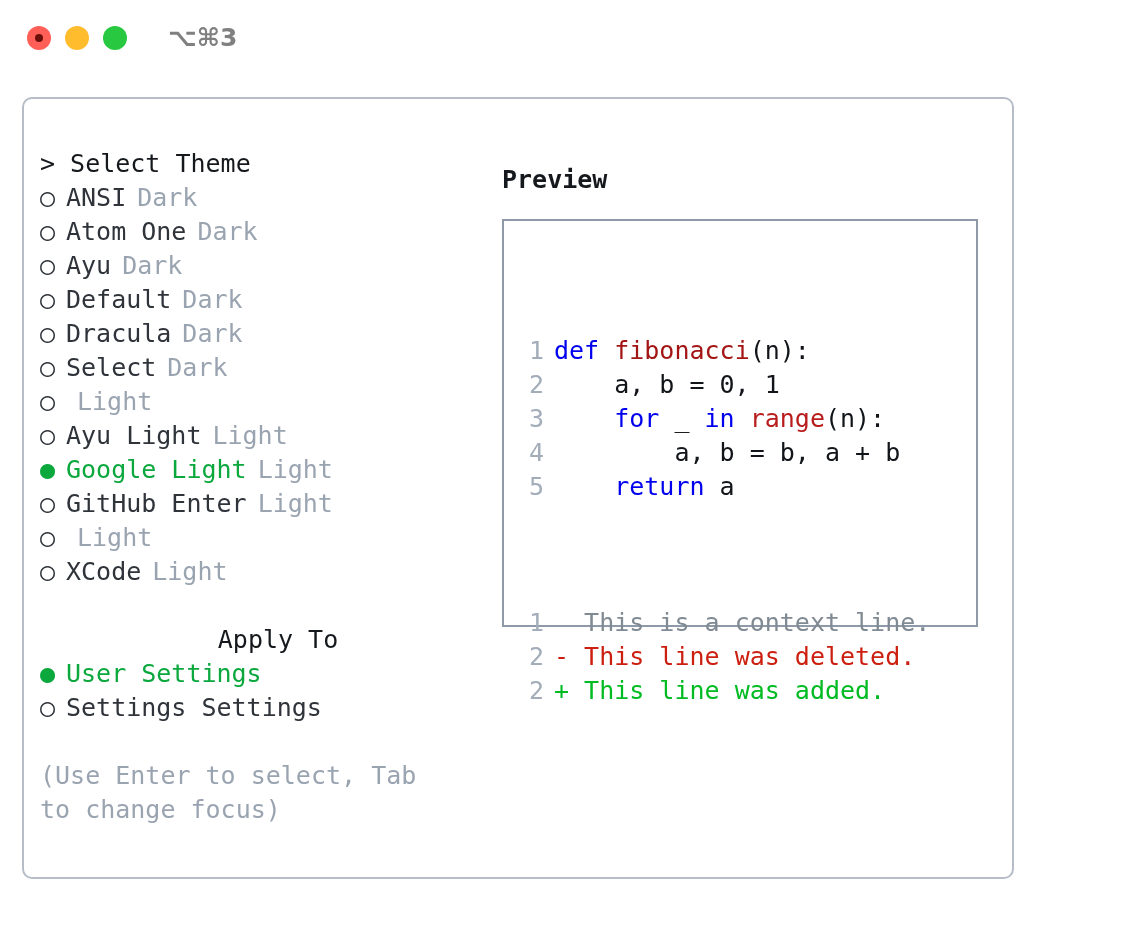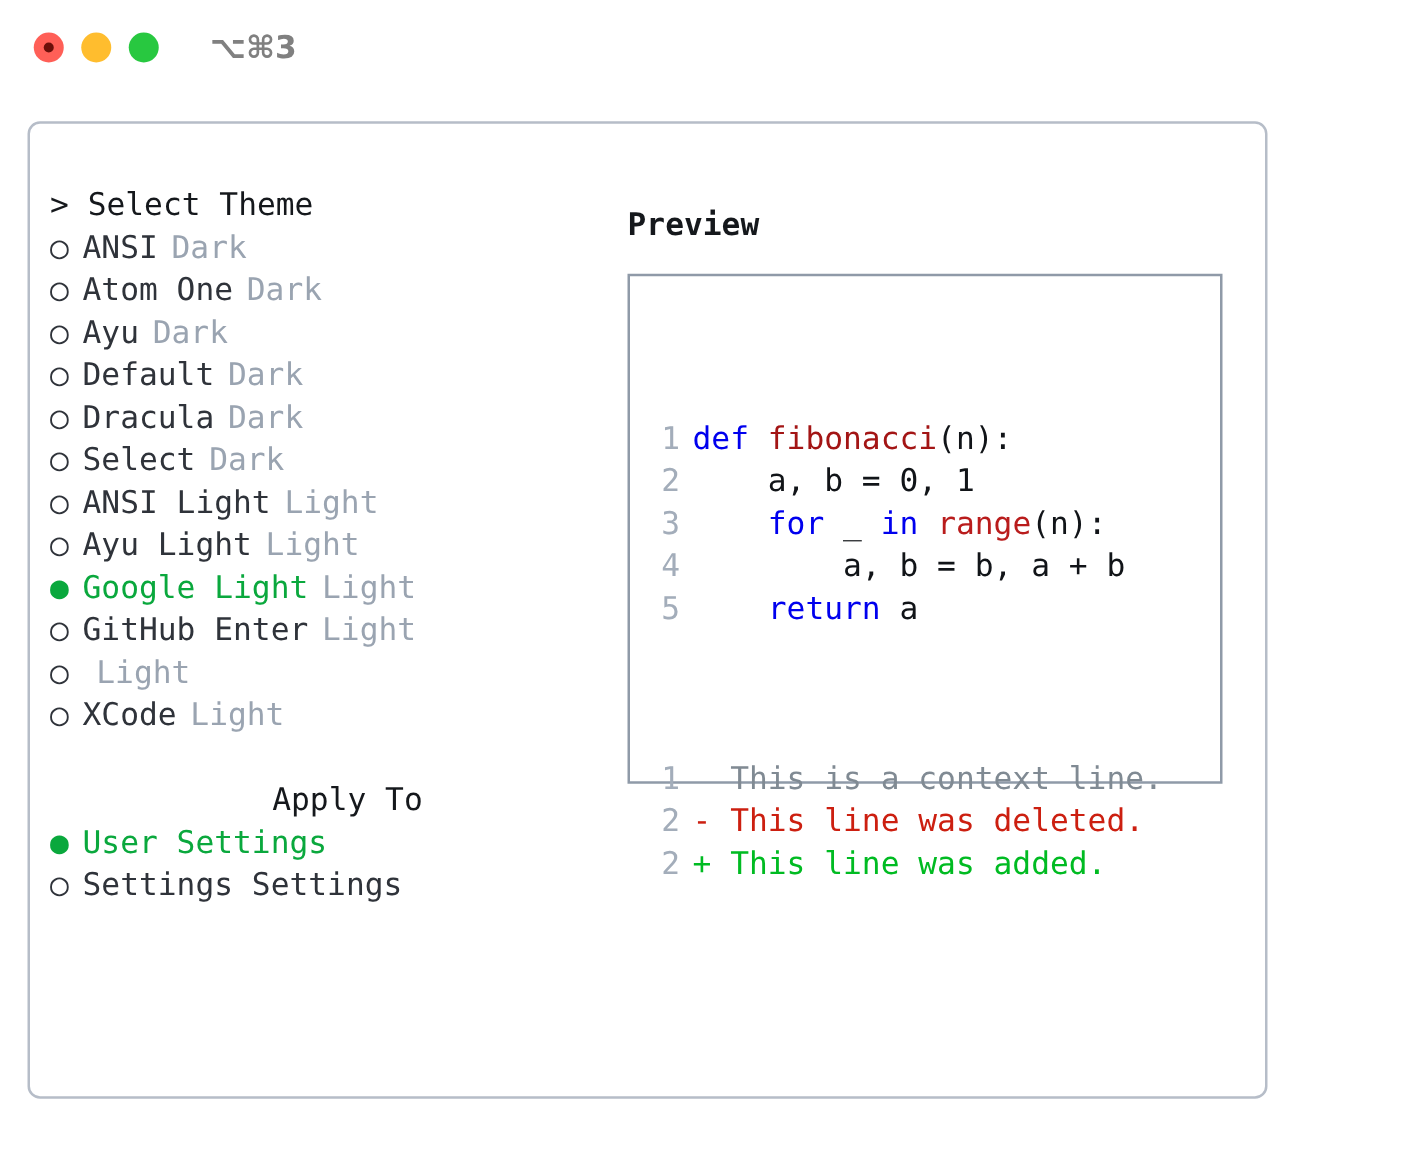--- a/index.html
+++ b/index.html
@@ -213,39 +213,40 @@
 
       <div class="left-pane">
         <div class="list-header">&gt; Select Theme</div>
         <div id="theme-rows">
             <div class="row"><span class="marker">○</span><span class="label">ANSI</span><span class="tag">Dark</span></div>
             <div class="row"><span class="marker">○</span><span class="label">Atom One</span><span class="tag">Dark</span></div>
             <div class="row"><span class="marker">○</span><span class="label">Ayu</span><span class="tag">Dark</span></div>
             <div class="row"><span class="marker">○</span><span class="label">Default</span><span class="tag">Dark</span></div>
             <div class="row"><span class="marker">○</span><span class="label">Dracula</span><span class="tag">Dark</span></div>
             <div class="row"><span class="marker">○</span><span class="label">Select</span><span class="tag">Dark</span></div>
-            <div class="row"><span class="marker">○</span><span class="label">ANSI Light</span><span class="tag">Light</span></div>
+            <div class="row"><span class="marker">○</span><span class="tag">Light</span></div>
             <div class="row"><span class="marker">○</span><span class="label">Ayu Light</span><span class="tag">Light</span></div>
             <div class="row selected"><span class="marker sel">●</span><span class="label">Google Light</span><span class="tag">Light</span></div>
             <div class="row"><span class="marker">○</span><span class="label">GitHub Enter</span><span class="tag">Light</span></div>
             <div class="row"><span class="marker">○</span><span class="tag">Light</span></div>
             <div class="row"><span class="marker">○</span><span class="label">XCode</span><span class="tag">Light</span></div>
           </div>
 
         <div class="spacer-row"></div>
 
         <div class="group-title">
           <span class="marker"></span>
           <span>Apply To</span>
         </div>
         <div id="apply-rows">
             <div class="row selected"><span class="marker sel">●</span><span class="label">User Settings</span></div>
             <div class="row"><span class="marker">○</span><span class="label">Settings Settings</span></div>
           </div>
 
+        <div class="hint">(Use Enter to select, Tab to change focus)</div>
       </div>
 
       <div class="right-pane">
         <div class="preview-title">Preview</div>
         <div class="preview-box">
           <div class="code">
             <div id="code-lines"><div class="cline"><span class="lnum">1</span><span class="kw">def </span><span class="fn">fibonacci</span><span class="pl">(n):</span></div><div class="cline"><span class="lnum">2</span><span class="pl">    a, b = 0, 1</span></div><div class="cline"><span class="lnum">3</span><span class="pl">    </span><span class="kw">for</span><span class="pl"> _ </span><span class="kw">in</span><span class="pl"> </span><span class="bi">range</span><span class="pl">(n):</span></div><div class="cline"><span class="lnum">4</span><span class="pl">        a, b = b, a + b</span></div><div class="cline"><span class="lnum">5</span><span class="pl">    </span><span class="kw">return</span><span class="pl"> a</span></div></div>
             <div class="diff" id="diff-lines"><div class="cline"><span class="lnum">1</span><span class="ctx"> </span><span class="ctx"> This is a context line.</span></div><div class="cline"><span class="lnum">2</span><span class="del">-</span><span class="del"> This line was deleted.</span></div><div class="cline"><span class="lnum">2</span><span class="add">+</span><span class="add"> This line was added.</span></div></div>
           </div>
         </div>

